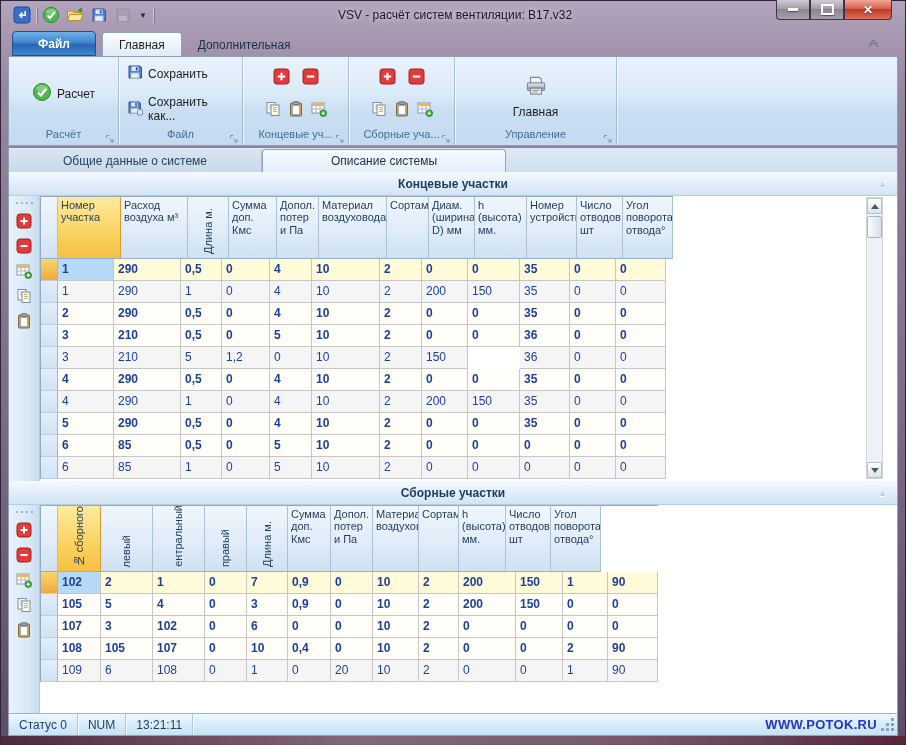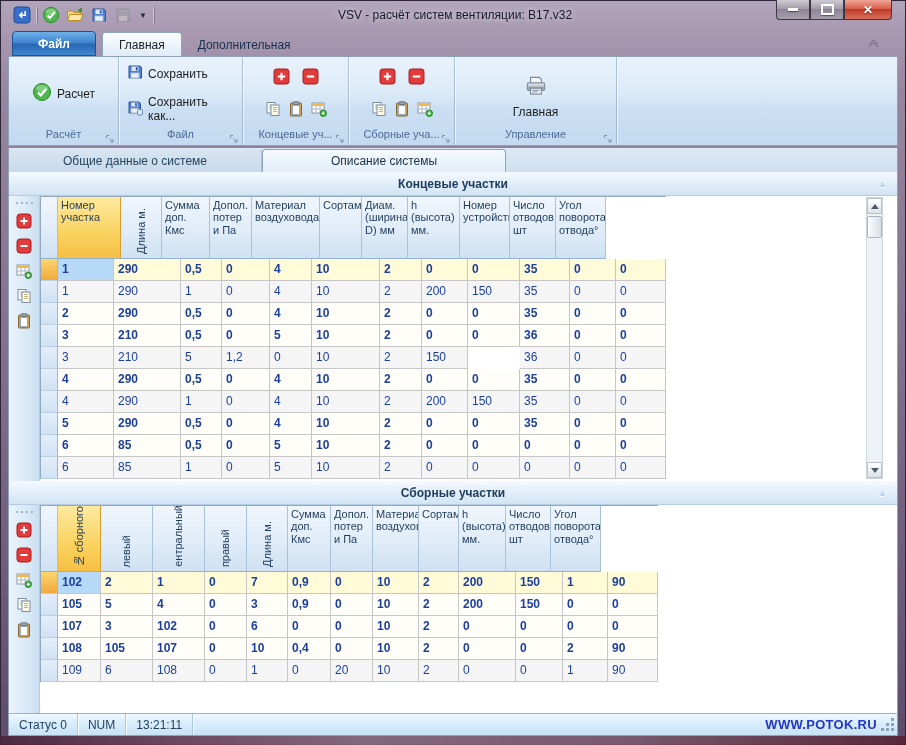--- a/index.html
+++ b/index.html
@@ -400,20 +400,21 @@
             <svg width="16" height="16" viewBox="0 0 16 16">
               <rect x="2.5" y="2" width="11" height="13" rx="1" fill="#c9a05a" stroke="#8a6a30"></rect>
               <rect x="5" y=".8" width="6" height="2.8" rx=".8" fill="#9aa4ae" stroke="#6a7480"></rect>
               <rect x="4.5" y="4.5" width="7" height="9" fill="#fff" stroke="#9aa8b6"></rect>
             </svg>
           </span>
       </div>
       <div class="tablewrap"><div class="thost"><div class="trow thead" style="height: 62px;">
               <div class="tcell ind" style="width: 17px;"></div>
               <div class="tcell th-first" style="width: 63px;"><span>Номер участка</span></div>
+              <div class="tcell" style="width: 67px;"><span>Расход воздуха м³</span></div>
               <div class="tcell vert" style="width: 41px;">
                 <span>Длина м.</span>
               </div>
               <div class="tcell" style="width: 48px;"><span>Сумма доп. Кмс</span></div>
               <div class="tcell" style="width: 42px;"><span>Допол. потер и Па</span></div>
               <div class="tcell" style="width: 68px;"><span>Материал воздуховода</span></div>
               <div class="tcell" style="width: 42px;"><span>Сортамент</span></div>
               <div class="tcell" style="width: 46px;"><span>Диам. (ширина, D) мм</span></div>
               <div class="tcell" style="width: 52px;"><span>h (высота) мм.</span></div>
               <div class="tcell" style="width: 50px;"><span>Номер устройства</span></div>

